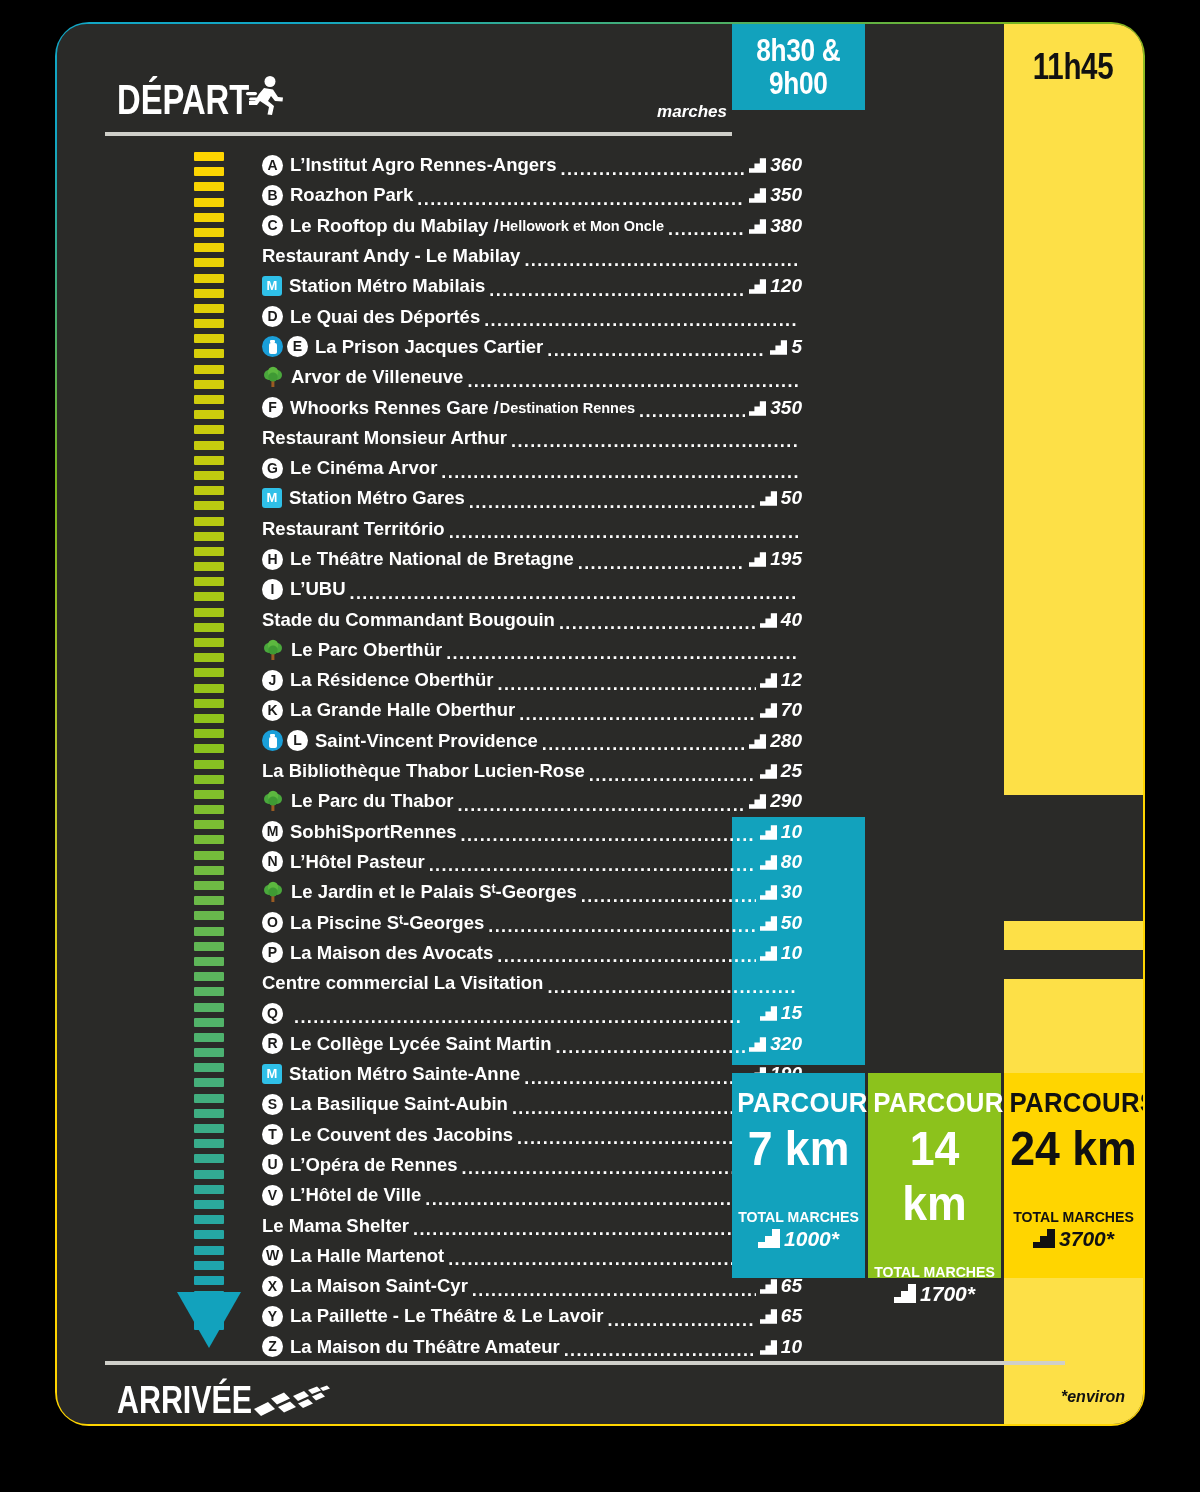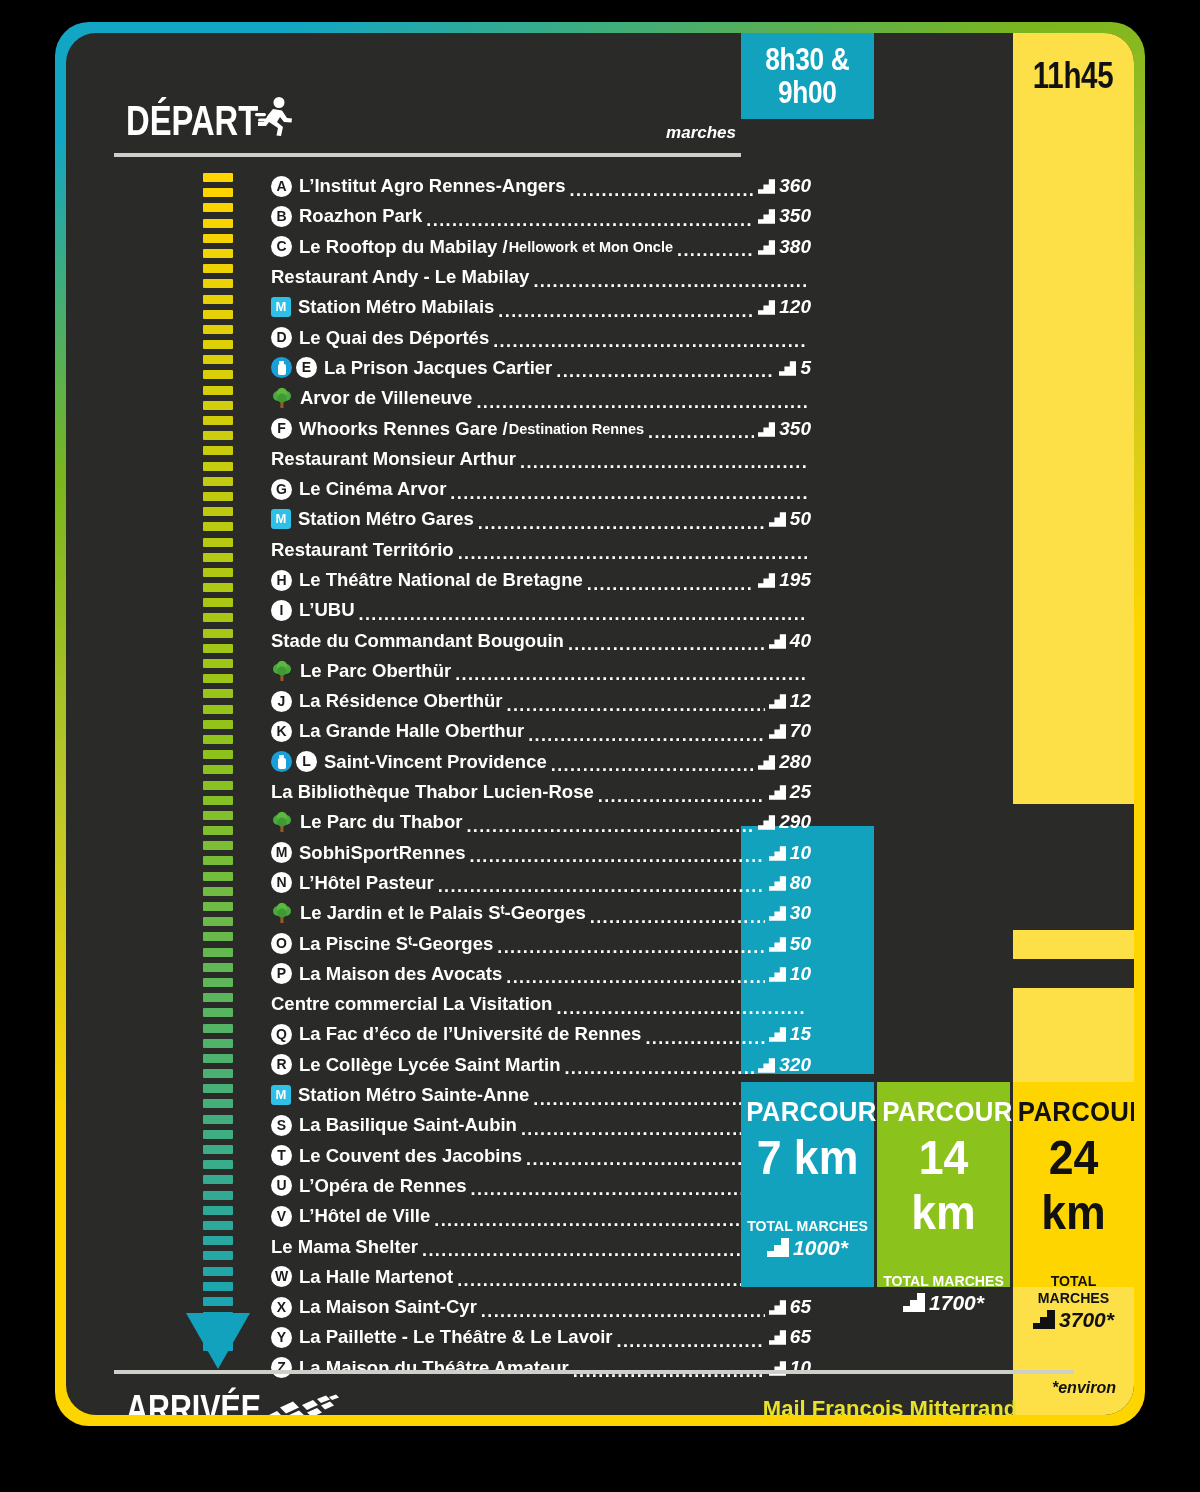--- a/index.html
+++ b/index.html
@@ -8,21 +8,21 @@
     width:1200px; height:1492px;
     font-family:"Liberation Sans", sans-serif;
     position:relative; overflow:hidden;
   }
 
   
   #card{
     position:absolute; left:55px; top:22px;
     width:1090px; height:1404px;
     border-radius:34px;
-    padding:11px;
+    padding:2px;
     background:linear-gradient(155deg,#12a6c4 0%, #12a6c4 6%, #7ab51d 24%, #b9c62a 40%, #ffd500 58%, #ffd500 100%);
   }
   #inner{
     position:relative; width:100%; height:100%;
     border-radius:30px; background:#2a2a28; overflow:hidden;
   }
 
   
   .col{ position:absolute; top:0; bottom:0; }
   #col-blue  { left:675px; width:133px; }
@@ -43,21 +43,21 @@
     letter-spacing:-.4px;
     font-family:"Liberation Sans", sans-serif;
     font-stretch:condensed;
   }
   .hdr.blue { background:#12a2bd; }
   .hdr.green{ background:#8cc21c; }
   .hdr.yellow{ color:#111; font-size:36px; background:transparent; }
   .hdr span{ display:block; transform:scaleX(.82); }
 
   
-  #content{ position:absolute; left:0; top:12px; width:675px; height:100%; }
+  #content{ position:absolute; left:0; top:0; width:675px; height:100%; }
 
   #depart{
     position:absolute; left:60px; top:40px; width:610px; height:60px;
     display:flex; align-items:flex-end;
   }
   #depart .word{
     color:#fff; font-weight:bold; font-size:42px; letter-spacing:0px;
     transform:scaleX(.78); transform-origin:left bottom;
     white-space:nowrap;
   }
@@ -524,21 +524,20 @@
             <span class="val"><span class="stair"><svg width="17" height="15" viewBox="0 0 22 19">
                   <path d="M0 19 L0 13 L7 13 L7 7 L14 7 L14 0 L22 0 L22 19 Z" fill="#fff"></path>
                 </svg></span>10</span>
           </div>
           <div class="row nosteps">
             <span class="nm">Centre commercial La Visitation</span>
             <span class="dots">......................................................................</span>
           </div>
           <div class="row">
             <span class="badge">Q</span>
-            <span class="nm">La Fac d’éco de l’Université de Rennes</span>
             <span class="dots">......................................................................</span>
             <span class="val"><span class="stair"><svg width="17" height="15" viewBox="0 0 22 19">
                   <path d="M0 19 L0 13 L7 13 L7 7 L14 7 L14 0 L22 0 L22 19 Z" fill="#fff"></path>
                 </svg></span>15</span>
           </div>
           <div class="row">
             <span class="badge">R</span>
             <span class="nm">Le Collège Lycée Saint Martin</span>
             <span class="dots">......................................................................</span>
             <span class="val"><span class="stair"><svg width="17" height="15" viewBox="0 0 22 19">
@@ -675,17 +674,16 @@
             <polygon points="26,22 38,16.5 44,22 32,27.5"></polygon>
             <polygon points="41,11 52,6 57,11 46,16"></polygon>
             <polygon points="46,18.5 56,14 61,18.5 51,23"></polygon>
             <polygon points="56,5 65,1.5 69,5.5 60,9"></polygon>
             <polygon points="60,11.5 69,7.5 73,11.5 64,15.5"></polygon>
             <polygon points="68,3 75,0.5 78,3.5 71,6"></polygon>
           </g>
         </svg>
       </span>
     </div>
-    <div id="mail">Mail François Mitterrand</div>
   </div>
 
  </div>
 </div>
 
 </body></html>

